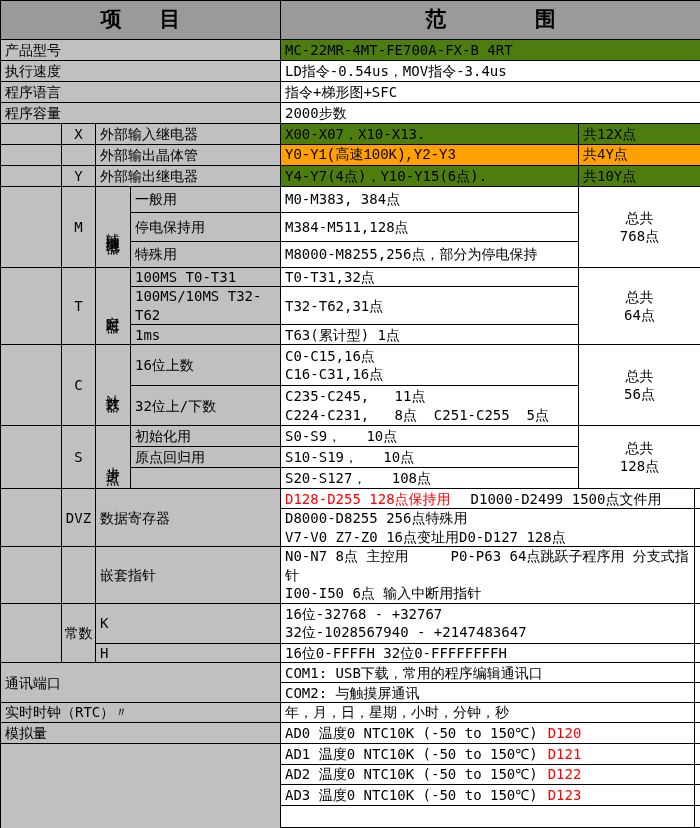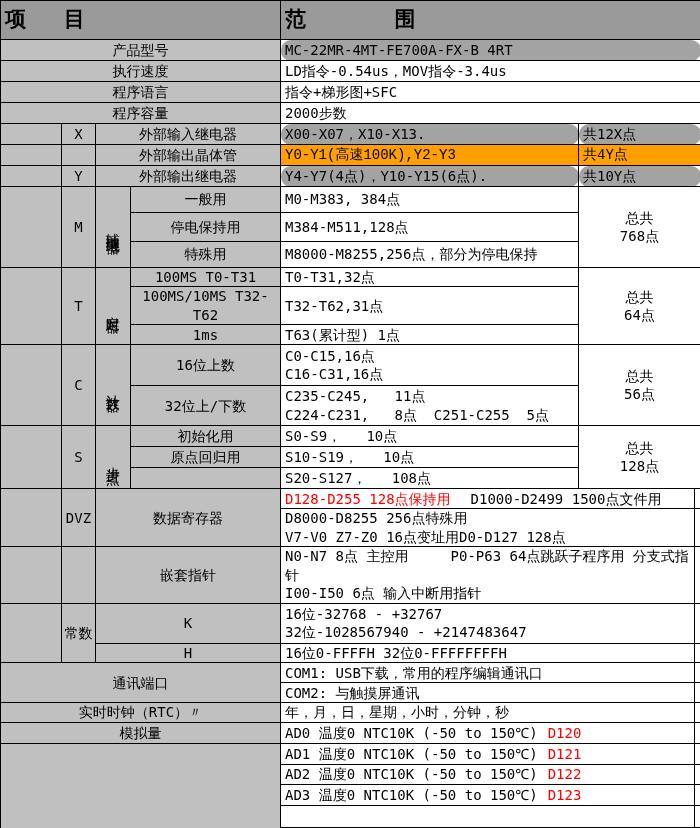--- a/index.html
+++ b/index.html
@@ -2,27 +2,27 @@
 <html><head>
 <meta charset="utf-8">
 <style>
   html,body{margin:0;padding:0;background:#fff;}
   #sheet{width:700px;}
   table{border-collapse:collapse;table-layout:fixed;width:700px;
         font-family:"DejaVu Sans Mono","Liberation Mono",monospace;
         font-size:14px;color:#000;}
   td{border:1px solid #000;padding:0 4px;vertical-align:middle;
      white-space:pre-wrap;overflow:hidden;line-height:1.32;}
-  td.hdr{background:#9a9a9a;font-size:21px;font-weight:bold;text-align:left;white-space:pre;}
-  td.lab{background:#c0c0c0;text-align:center;}
+  td.hdr{background:#9a9a9a;font-size:21px;font-weight:bold;text-align:center;white-space:pre;}
+  td.lab{background:#c0c0c0;}
   td.letter{background:#c0c0c0;text-align:center;padding:0;}
   td.vert{background:#c0c0c0;text-align:center;padding:0;}
   td.vert span{writing-mode:vertical-rl;text-orientation:upright;letter-spacing:2px;display:inline-block;}
   td.total{background:#fff;text-align:center;border-radius:25px;}
-  td.gold{background:#a3a3a3;border-radius:10px;}
+  td.gold{background:#4d7c0f;}
   td.orangec{background:#ffa000;font-family:Liberation Mono, monospace;}
   td.sliver{padding:0;background:#fff;}
   .redtxt{color:#ff0000;}
   .code{color:#ff0000;margin-left:10px;}
   .blackoff{margin-left:20px;}
 </style>
 </head>
 <body>
 
 <div id="sheet">

